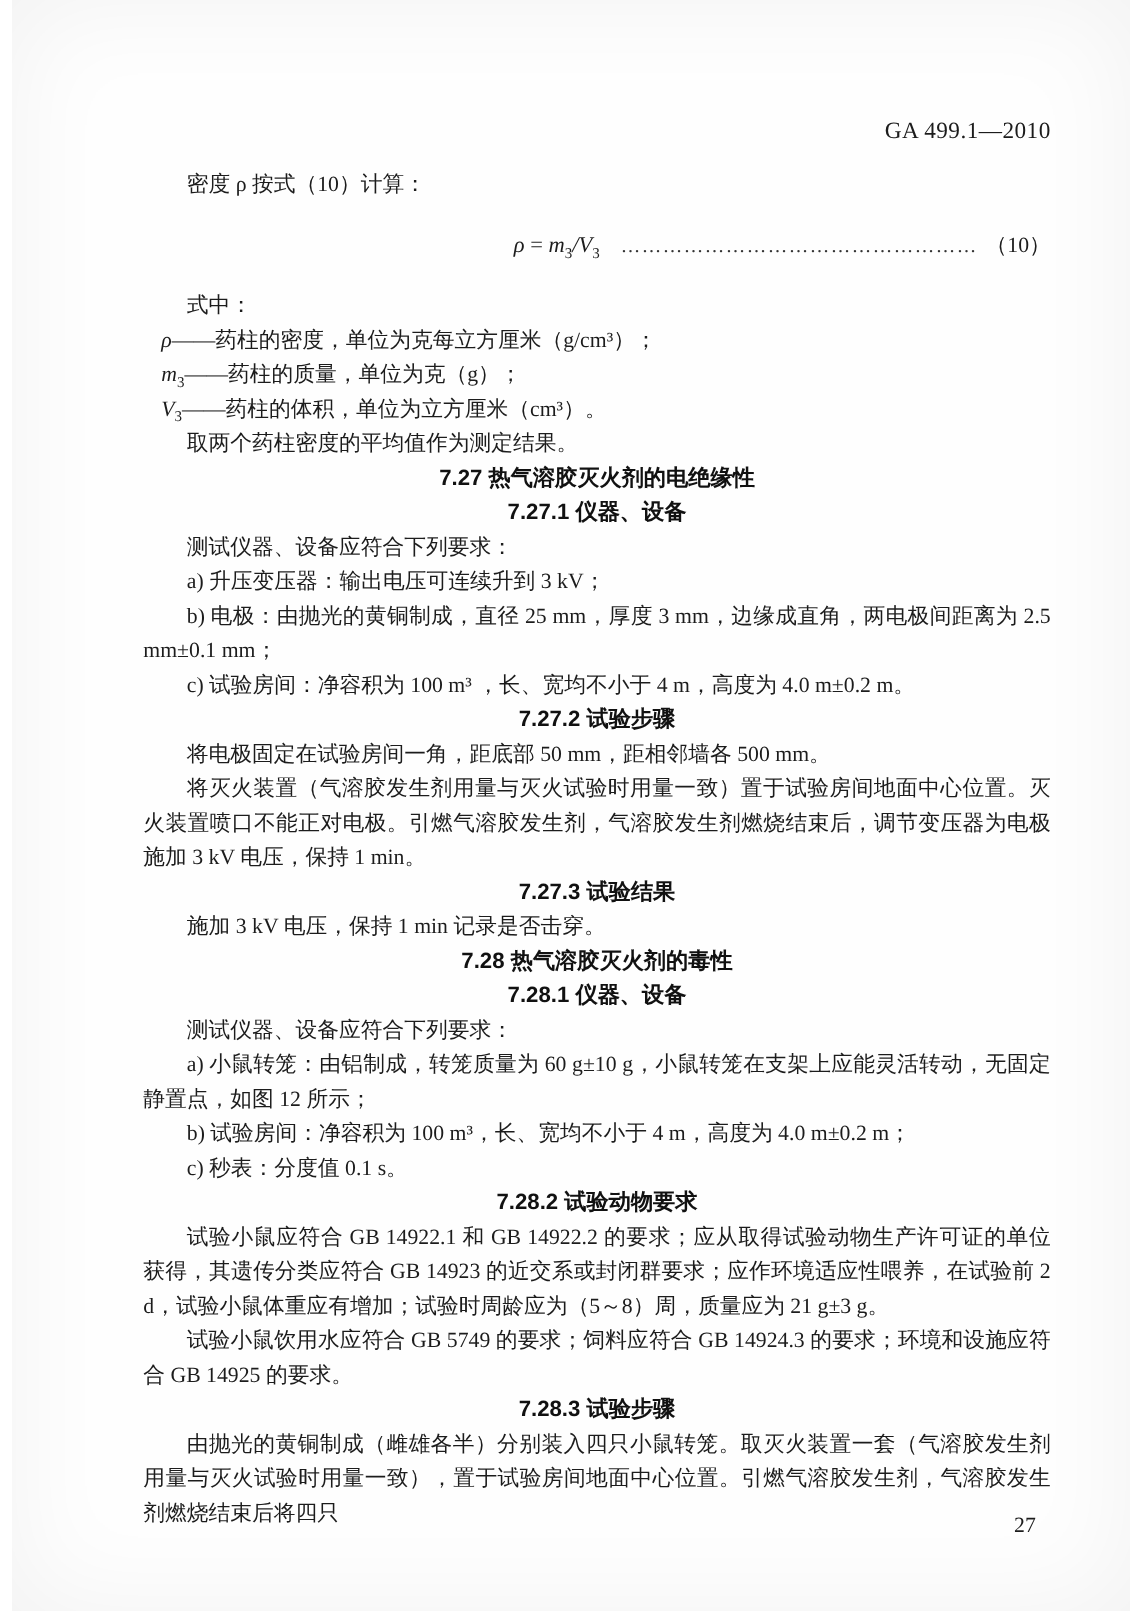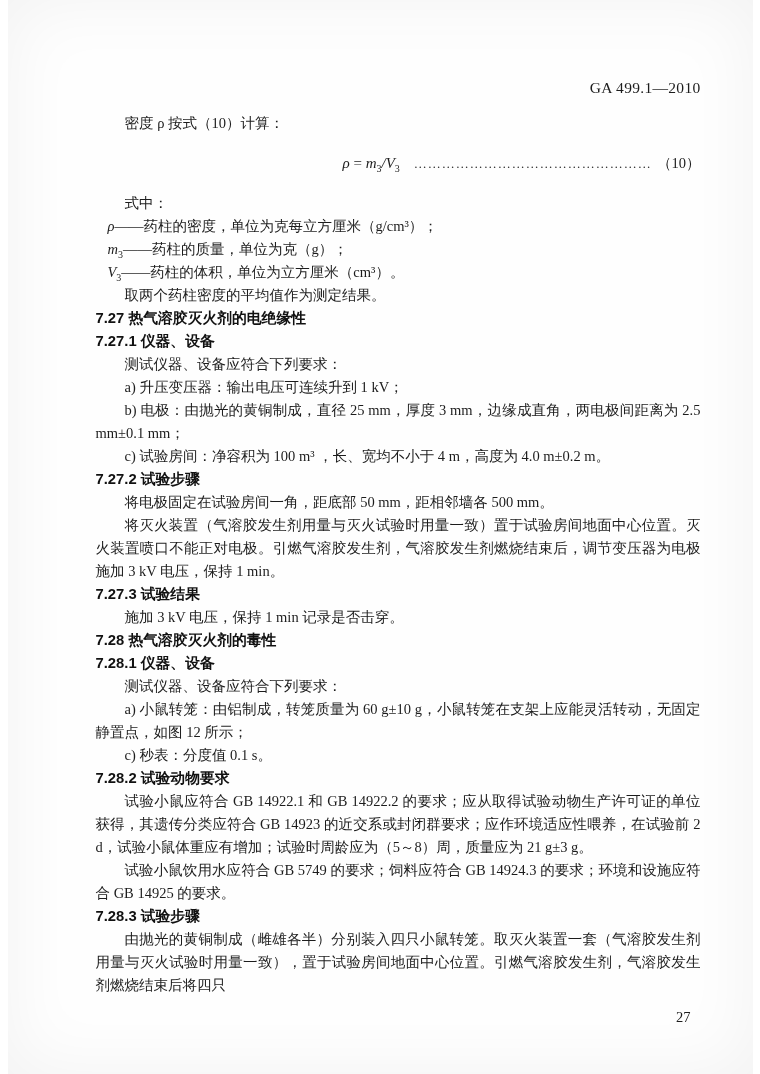--- a/index.html
+++ b/index.html
@@ -29,21 +29,21 @@
   .indent { text-indent: 29px; }
   .def { margin-left: 12px; }
   .def i.v, .expr i { font-style: italic; font-family: "Liberation Serif", "DejaVu Serif", serif; }
   sub { font-size: 10px; line-height: 0; }
   .hd {
     font-family: "Liberation Sans", "DejaVu Sans", sans-serif;
     font-weight: bold;
     font-size: 14.8px;
     line-height: 23px;
     margin: 0;
-    text-align: left;
+    text-align: center;
     color: #111;
   }
   .formula-line {
     display: flex;
     align-items: baseline;
     line-height: 23px;
     margin: 17px 0;
   }
   .f-spacer { width: 247px; flex: none; }
   .expr { white-space: nowrap; font-size: 15px; }
@@ -89,36 +89,37 @@
   <p class="def"><i class="v">m</i><sub>3</sub><span>——药柱的质量，单位为克（g）；</span></p>
 
   <p class="def"><i class="v">V</i><sub>3</sub><span>——药柱的体积，单位为立方厘米（cm³）。</span></p>
 
   <p class="indent">取两个药柱密度的平均值作为测定结果。</p>
 
   <h3 class="hd">7.27 热气溶胶灭火剂的电绝缘性</h3>
 
   <h3 class="hd">7.27.1 仪器、设备</h3>
   <p class="indent">测试仪器、设备应符合下列要求：</p>
-  <p class="indent">a) 升压变压器：输出电压可连续升到 1 kV；</p>
+  <p class="indent">a) 升压变压器：输出电压可连续升到 3 kV；</p>
   <p class="indent">b) 电极：由抛光的黄铜制成，直径 25 mm，厚度 3 mm，边缘成直角，两电极间距离为 2.5 mm±0.1 mm；</p>
   <p class="indent">c) 试验房间：净容积为 100 m³ ，长、宽均不小于 4 m，高度为 4.0 m±0.2 m。</p>
 
   <h3 class="hd">7.27.2 试验步骤</h3>
   <p class="indent">将电极固定在试验房间一角，距底部 50 mm，距相邻墙各 500 mm。</p>
   <p class="indent">将灭火装置（气溶胶发生剂用量与灭火试验时用量一致）置于试验房间地面中心位置。灭火装置喷口不能正对电极。引燃气溶胶发生剂，气溶胶发生剂燃烧结束后，调节变压器为电极施加 3 kV 电压，保持 1 min。</p>
 
   <h3 class="hd">7.27.3 试验结果</h3>
   <p class="indent">施加 3 kV 电压，保持 1 min 记录是否击穿。</p>
 
   <h3 class="hd">7.28 热气溶胶灭火剂的毒性</h3>
 
   <h3 class="hd">7.28.1  仪器、设备</h3>
   <p class="indent">测试仪器、设备应符合下列要求：</p>
   <p class="indent">a) 小鼠转笼：由铝制成，转笼质量为 60 g±10 g，小鼠转笼在支架上应能灵活转动，无固定静置点，如图 12 所示；</p>
+  <p class="indent">b) 试验房间：净容积为 100 m³，长、宽均不小于 4 m，高度为 4.0 m±0.2 m；</p>
   <p class="indent">c) 秒表：分度值 0.1 s。</p>
 
   <h3 class="hd">7.28.2  试验动物要求</h3>
   <p class="indent">试验小鼠应符合 GB 14922.1 和 GB 14922.2 的要求；应从取得试验动物生产许可证的单位获得，其遗传分类应符合 GB 14923 的近交系或封闭群要求；应作环境适应性喂养，在试验前 2 d，试验小鼠体重应有增加；试验时周龄应为（5～8）周，质量应为 21 g±3 g。</p>
   <p class="indent">试验小鼠饮用水应符合 GB 5749 的要求；饲料应符合 GB 14924.3 的要求；环境和设施应符合 GB 14925 的要求。</p>
 
   <h3 class="hd">7.28.3  试验步骤</h3>
   <p class="indent">由抛光的黄铜制成（雌雄各半）分别装入四只小鼠转笼。取灭火装置一套（气溶胶发生剂用量与灭火试验时用量一致），置于试验房间地面中心位置。引燃气溶胶发生剂，气溶胶发生剂燃烧结束后将四只</p>
 
   <div class="footer">27</div>

